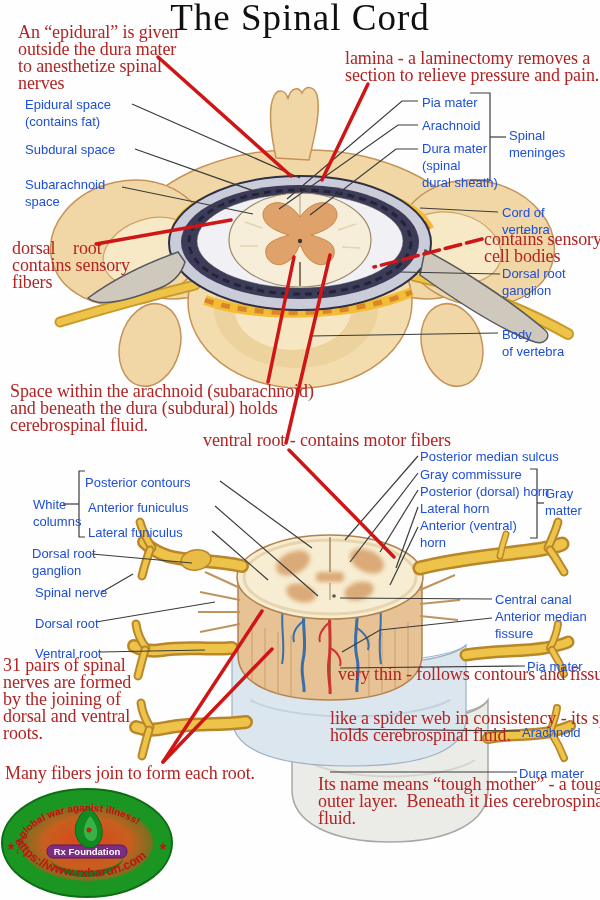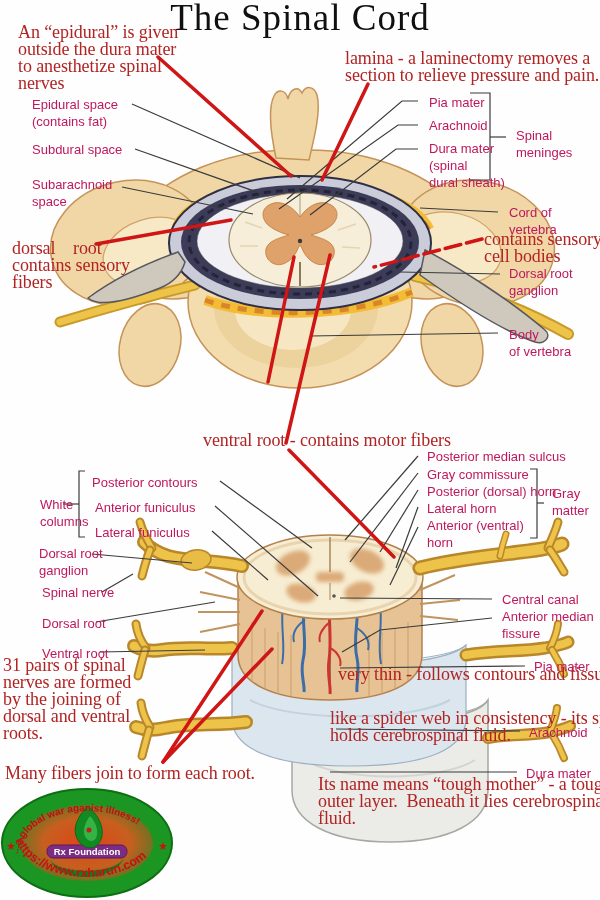--- a/index.html
+++ b/index.html
@@ -2,21 +2,21 @@
 <html><head>
 <meta charset="utf-8">
 <style>
   html,body{margin:0;padding:0;background:#888;}
   #stage{position:relative;width:600px;height:900px;background:#fefefe;overflow:hidden;
          font-family:"Liberation Sans",sans-serif;}
   #art{position:absolute;left:0;top:0;}
   .title{position:absolute;left:0;right:0;top:-4px;text-align:center;
          font-family:"Liberation Serif",serif;font-size:37px;color:#101010;letter-spacing:1px;}
   .lbl{position:absolute;font-family:"Liberation Sans",sans-serif;font-size:13px;line-height:17px;
-       color:#be185d;white-space:pre;margin-left:7px;}
+       color:#1d4ed8;white-space:pre;}
   .red{position:absolute;font-family:"Liberation Serif",serif;font-size:18px;line-height:17px;
        color:#b22323;white-space:pre;letter-spacing:-0.1px;}
 </style>
 </head>
 <body>
 
 <div id="stage">
 
 <svg id="art" width="600" height="900" viewBox="0 0 600 900">
   <defs>
@@ -281,20 +281,23 @@
 outside the dura mater
 to anesthetize spinal
 nerves</div>
 <div class="red" style="left:345px;top:50px">lamina - a laminectomy removes a
 section to relieve pressure and pain.</div>
 <div class="red" style="left:12px;top:240px">dorsal    root
 contains sensory
 fibers</div>
 <div class="red" style="left:484px;top:231px">contains sensory
 cell bodies</div>
+<div class="red" style="left:10px;top:383px">Space within the arachnoid (subarachnoid)
+and beneath the dura (subdural) holds
+cerebrospinal fluid.</div>
 <div class="red" style="left:203px;top:432px">ventral root - contains motor fibers</div>
 <div class="red" style="left:3px;top:657px">31 pairs of spinal
 nerves are formed
 by the joining of
 dorsal and ventral
 roots.</div>
 <div class="red" style="left:5px;top:765px">Many fibers join to form each root.</div>
 <div class="red" style="left:338px;top:666px">very thin - follows contours and fissures</div>
 <div class="red" style="left:318px;top:776px">Its name means “tough mother” - a tough
 outer layer.  Beneath it lies cerebrospinal

